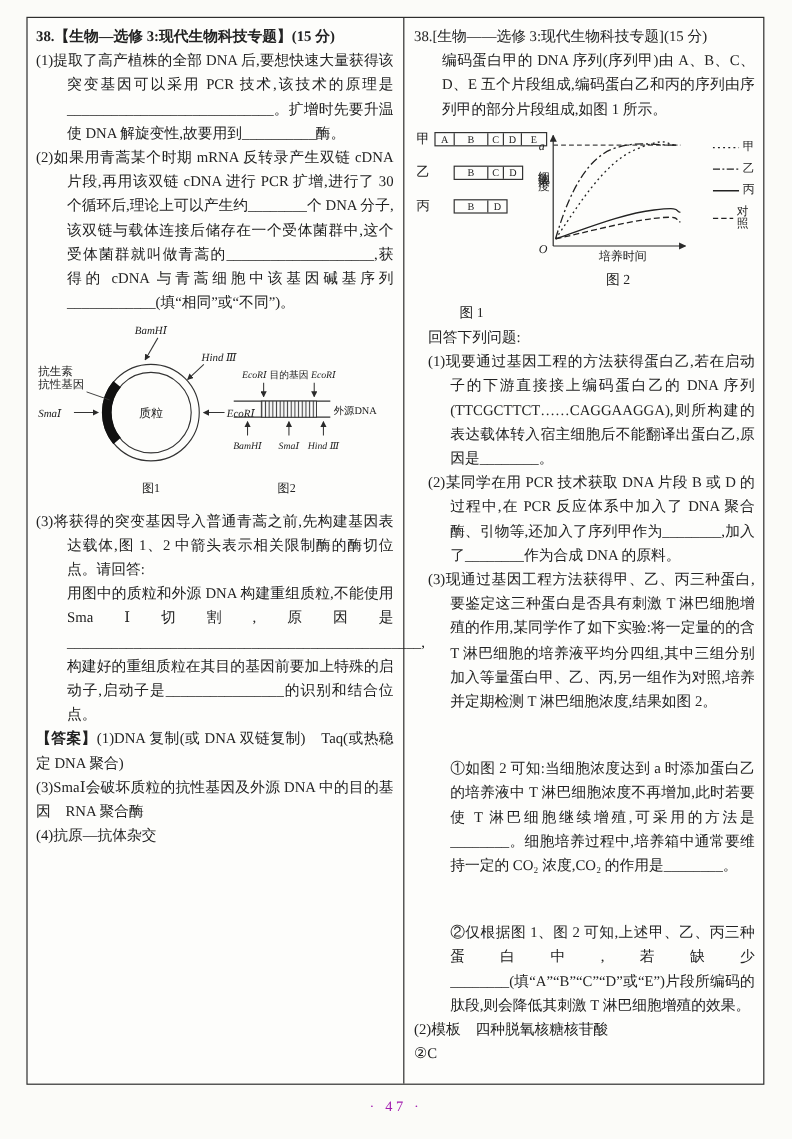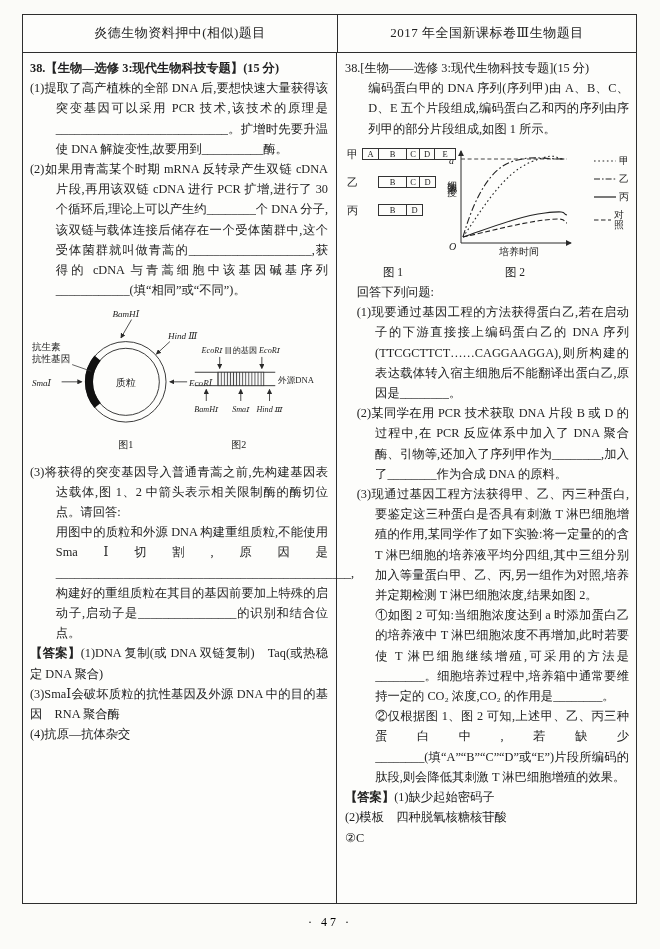--- a/index.html
+++ b/index.html
@@ -20,21 +20,21 @@
   .col{box-sizing:border-box;text-align:justify;}
   .col-left{width:314px;border-right:1.5px solid #2e2e2e;padding:5px 8px 0 7px;}
   .col-right{flex:1;padding:5px 7px 0 8px;}
   p{margin:0;}
   .b{font-weight:bold;}
   .indent3{text-indent:3em;}
   .hang{padding-left:2.1em;text-indent:-2.1em;}
   .blockind{margin-left:2.1em;}
   .r-intro{margin-left:1.9em;}
   .r-q{margin-left:.95em;padding-left:1.5em;text-indent:-1.5em;}
-  .r-sub{margin-left:2.45em;}
+  .r-sub{margin-left:2.45em;margin-top:36px;}
   .r-prompt{margin-left:.95em;}
   svg text{fill:#222;}
   .figL{margin:3px 0 2px 0;}
   
   .figR{display:flex;margin:4px 0 0 2px;}
   .seqcol{width:92px;flex:0 0 92px;margin-top:5px;}
   .seqrow{display:flex;align-items:center;margin-bottom:15px;height:13px;}
   .seqrow:last-child{margin-bottom:0;}
   .seqlab{width:15px;font-size:11px;flex:0 0 15px;}
   .cells{display:flex;border:1px solid #333;height:12px;box-sizing:border-box;}
@@ -43,32 +43,28 @@
   .cA{width:16px;}.cB{width:28px;}.cC{width:13px;}.cD{width:15px;}.cE{width:20px;}
   .off{margin-left:16px;}
   .chartwrap{position:relative;width:152px;height:116px;flex:0 0 152px;}
   .ylab{position:absolute;left:3px;top:30px;writing-mode:vertical-rl;font-size:9.8px;letter-spacing:2px;}
   .alab{position:absolute;left:10px;top:8px;font-size:10px;font-style:italic;}
   .olab{position:absolute;left:10px;top:94px;font-size:10px;font-style:italic;}
   .legend{display:flex;flex-direction:column;gap:8px;margin:13px 0 0 3px;}
   .lgitem{display:flex;align-items:center;gap:3px;}
   .lgitem span{font-size:9.8px;line-height:10px;}
   .capsR{display:flex;margin-top:3px;}
-  .capsR .c1{width:96px;text-align:center;font-size:11.5px;}
+  .capsR .c1{width:96px;text-align:center;font-size:11.5px;margin-top:27px;}
   .capsR .c2{flex:1;text-align:center;font-size:11.5px;margin-right:40px;font-family:Liberation Serif, serif;}
-  .pagenum{position:absolute;left:0;right:0;top:912px;text-align:center;font-size:12px;letter-spacing:3px;color:#000000;}
+  .pagenum{position:absolute;left:0;right:0;top:912px;text-align:center;font-size:12px;letter-spacing:3px;color:#a21caf;}
 </style>
 </head>
 <body>
 
 <div class="sheet">
-  <div class="thead">
-    <div class="th">炎德生物资料押中(相似)题目</div>
-    <div class="th right">2017 年全国新课标卷Ⅲ生物题目</div>
-  </div>
   <div class="tbody">
 
     <div class="col col-left">
       <p class="b">38.【生物—选修 3:现代生物科技专题】(15 分)</p>
       <p class="hang">(1)提取了高产植株的全部 DNA 后,要想快速大量获得该突变基因可以采用 PCR 技术,该技术的原理是____________________________。扩增时先要升温使 DNA 解旋变性,故要用到__________酶。</p>
       <p class="hang">(2)如果用青蒿某个时期 mRNA 反转录产生双链 cDNA 片段,再用该双链 cDNA 进行 PCR 扩增,进行了 30 个循环后,理论上可以产生约________个 DNA 分子,该双链与载体连接后储存在一个受体菌群中,这个受体菌群就叫做青蒿的____________________,获得的 cDNA 与青蒿细胞中该基因碱基序列____________(填“相同”或“不同”)。</p>
 
       <div class="figL">
         <svg width="297" height="150" viewBox="0 0 310 152">
           <defs>
@@ -211,20 +207,19 @@
         <span class="c1">图 1</span>
         <span class="c2">图 2</span>
       </div>
 
       <p class="r-prompt">回答下列问题:</p>
       <p class="r-q">(1)现要通过基因工程的方法获得蛋白乙,若在启动子的下游直接接上编码蛋白乙的 DNA 序列(TTCGCTTCT……CAGGAAGGA),则所构建的表达载体转入宿主细胞后不能翻译出蛋白乙,原因是________。</p>
       <p class="r-q">(2)某同学在用 PCR 技术获取 DNA 片段 B 或 D 的过程中,在 PCR 反应体系中加入了 DNA 聚合酶、引物等,还加入了序列甲作为________,加入了________作为合成 DNA 的原料。</p>
       <p class="r-q">(3)现通过基因工程方法获得甲、乙、丙三种蛋白,要鉴定这三种蛋白是否具有刺激 T 淋巴细胞增殖的作用,某同学作了如下实验:将一定量的的含 T 淋巴细胞的培养液平均分四组,其中三组分别加入等量蛋白甲、乙、丙,另一组作为对照,培养并定期检测 T 淋巴细胞浓度,结果如图 2。</p>
       <p class="r-sub">①如图 2 可知:当细胞浓度达到 a 时添加蛋白乙的培养液中 T 淋巴细胞浓度不再增加,此时若要使 T 淋巴细胞继续增殖,可采用的方法是________。细胞培养过程中,培养箱中通常要维持一定的 CO₂ 浓度,CO₂ 的作用是________。</p>
       <p class="r-sub">②仅根据图 1、图 2 可知,上述甲、乙、丙三种蛋白中,若缺少________(填“A”“B”“C”“D”或“E”)片段所编码的肽段,则会降低其刺激 T 淋巴细胞增殖的效果。</p>
-      <p><span class="b">【答案】</span><span>(1)缺少起始密码子</span></p>
       <p>(2)模板　四种脱氧核糖核苷酸</p>
       <p>②C</p>
     </div>
   </div>
 </div>
 
 <div class="pagenum">· 47 ·</div>
 
 </body></html>

